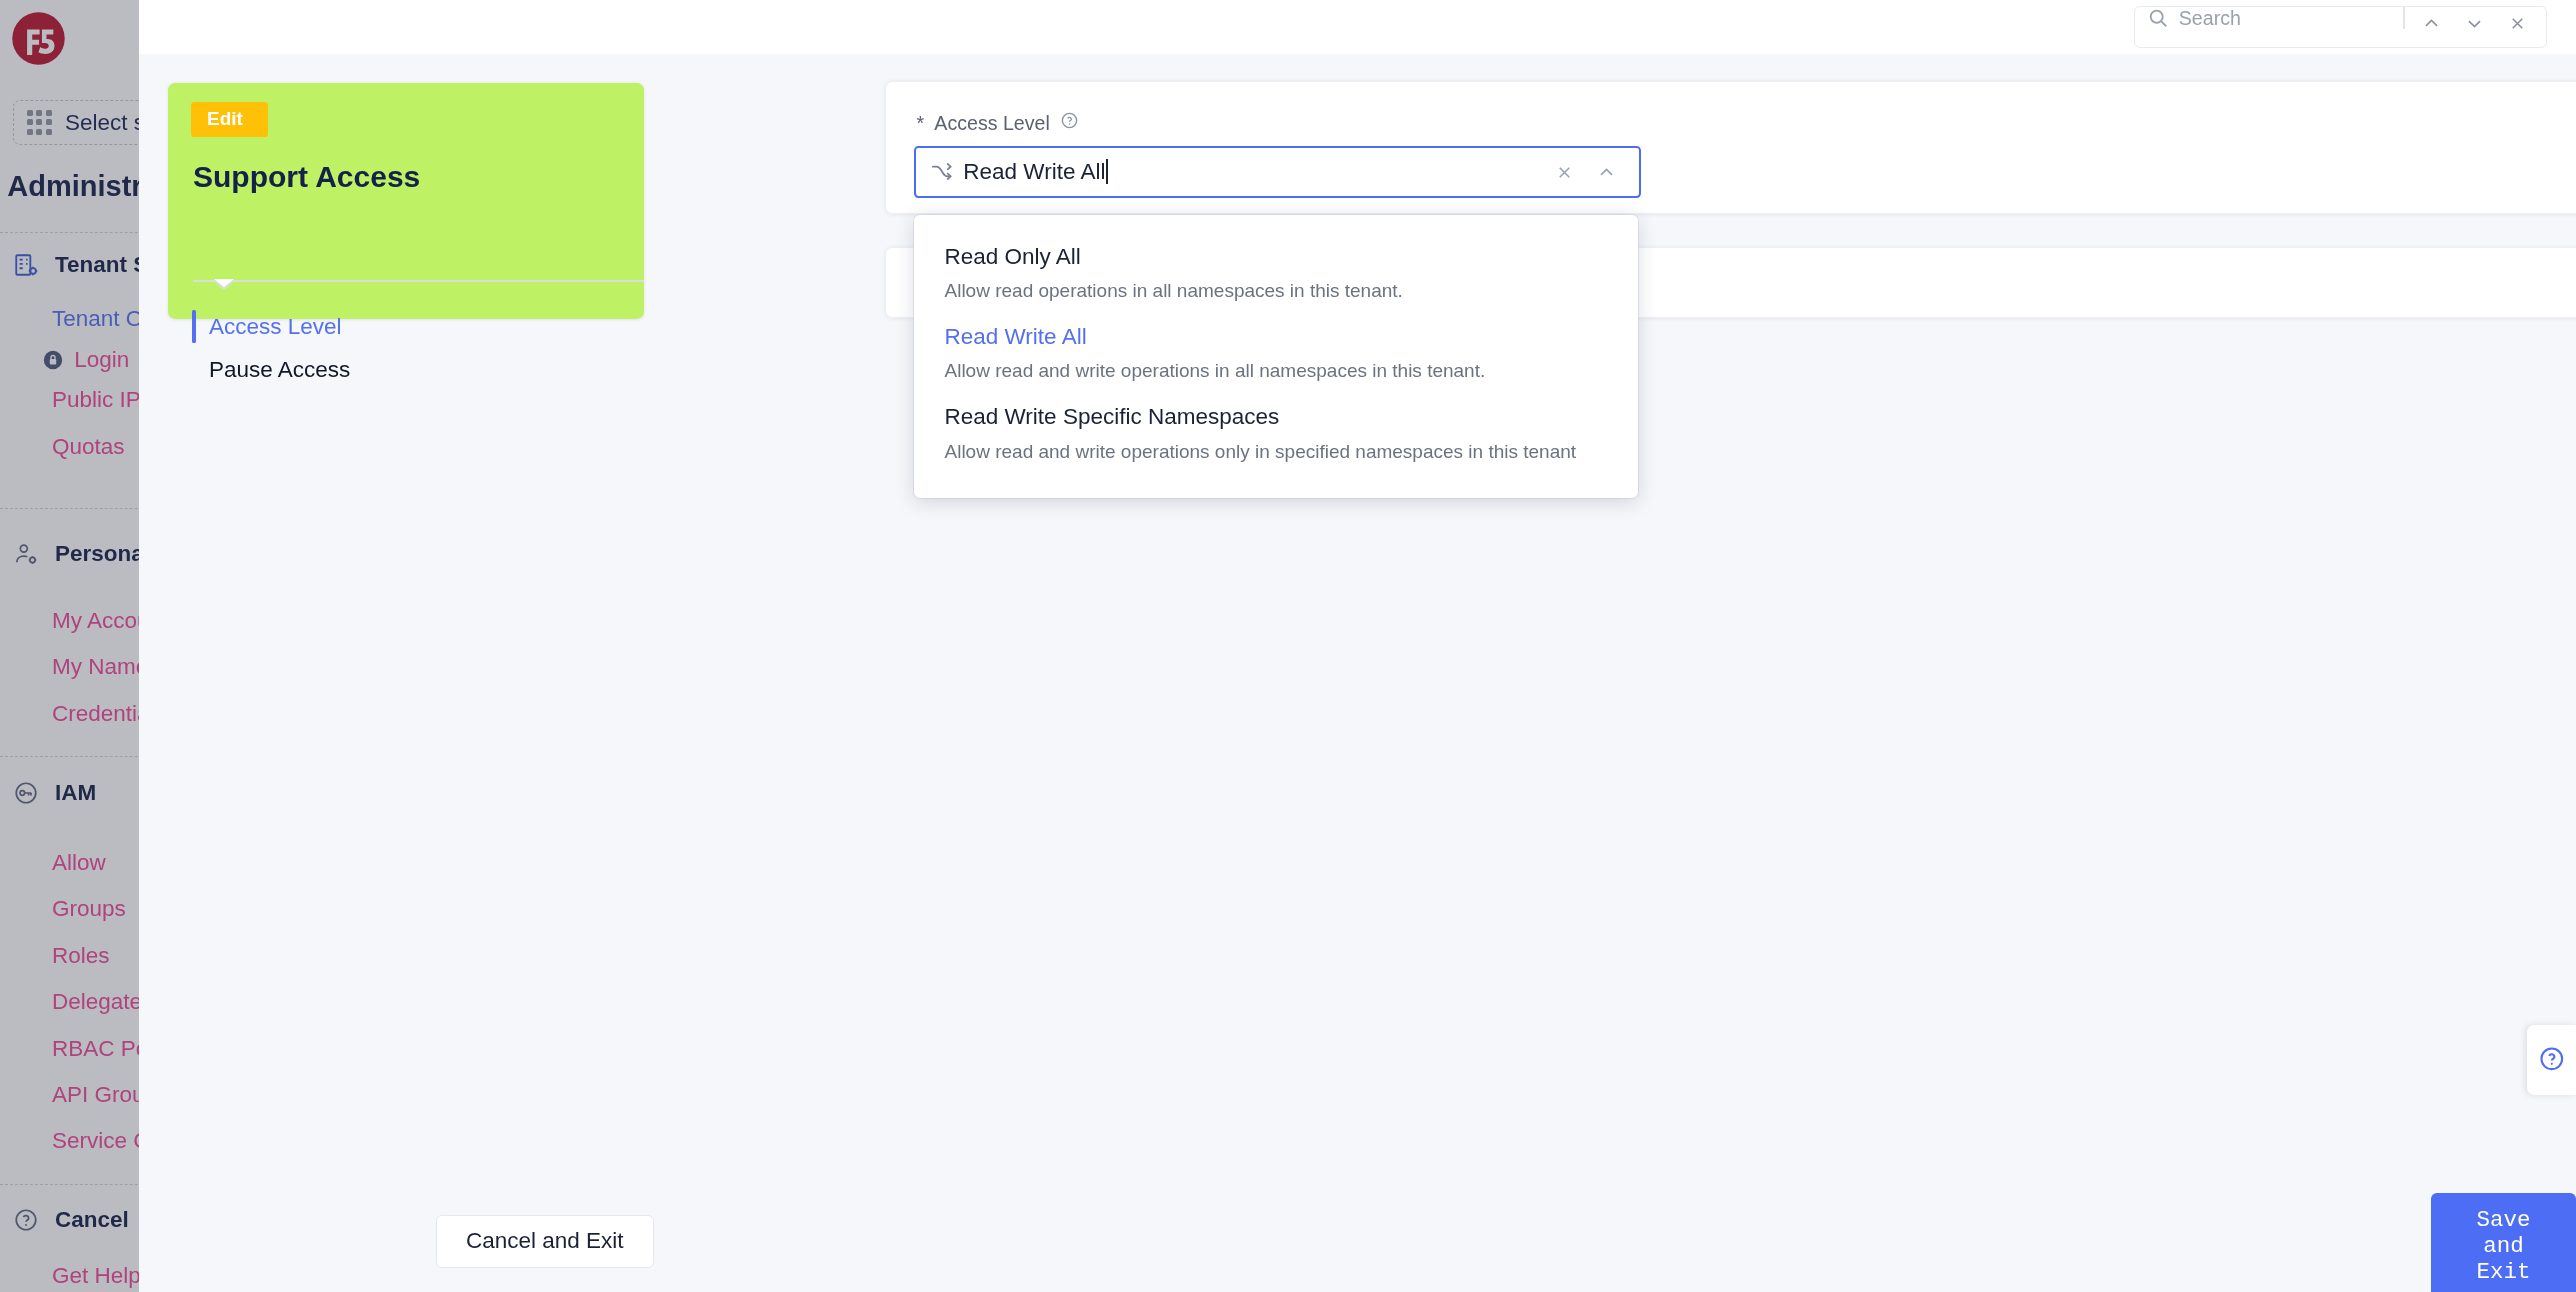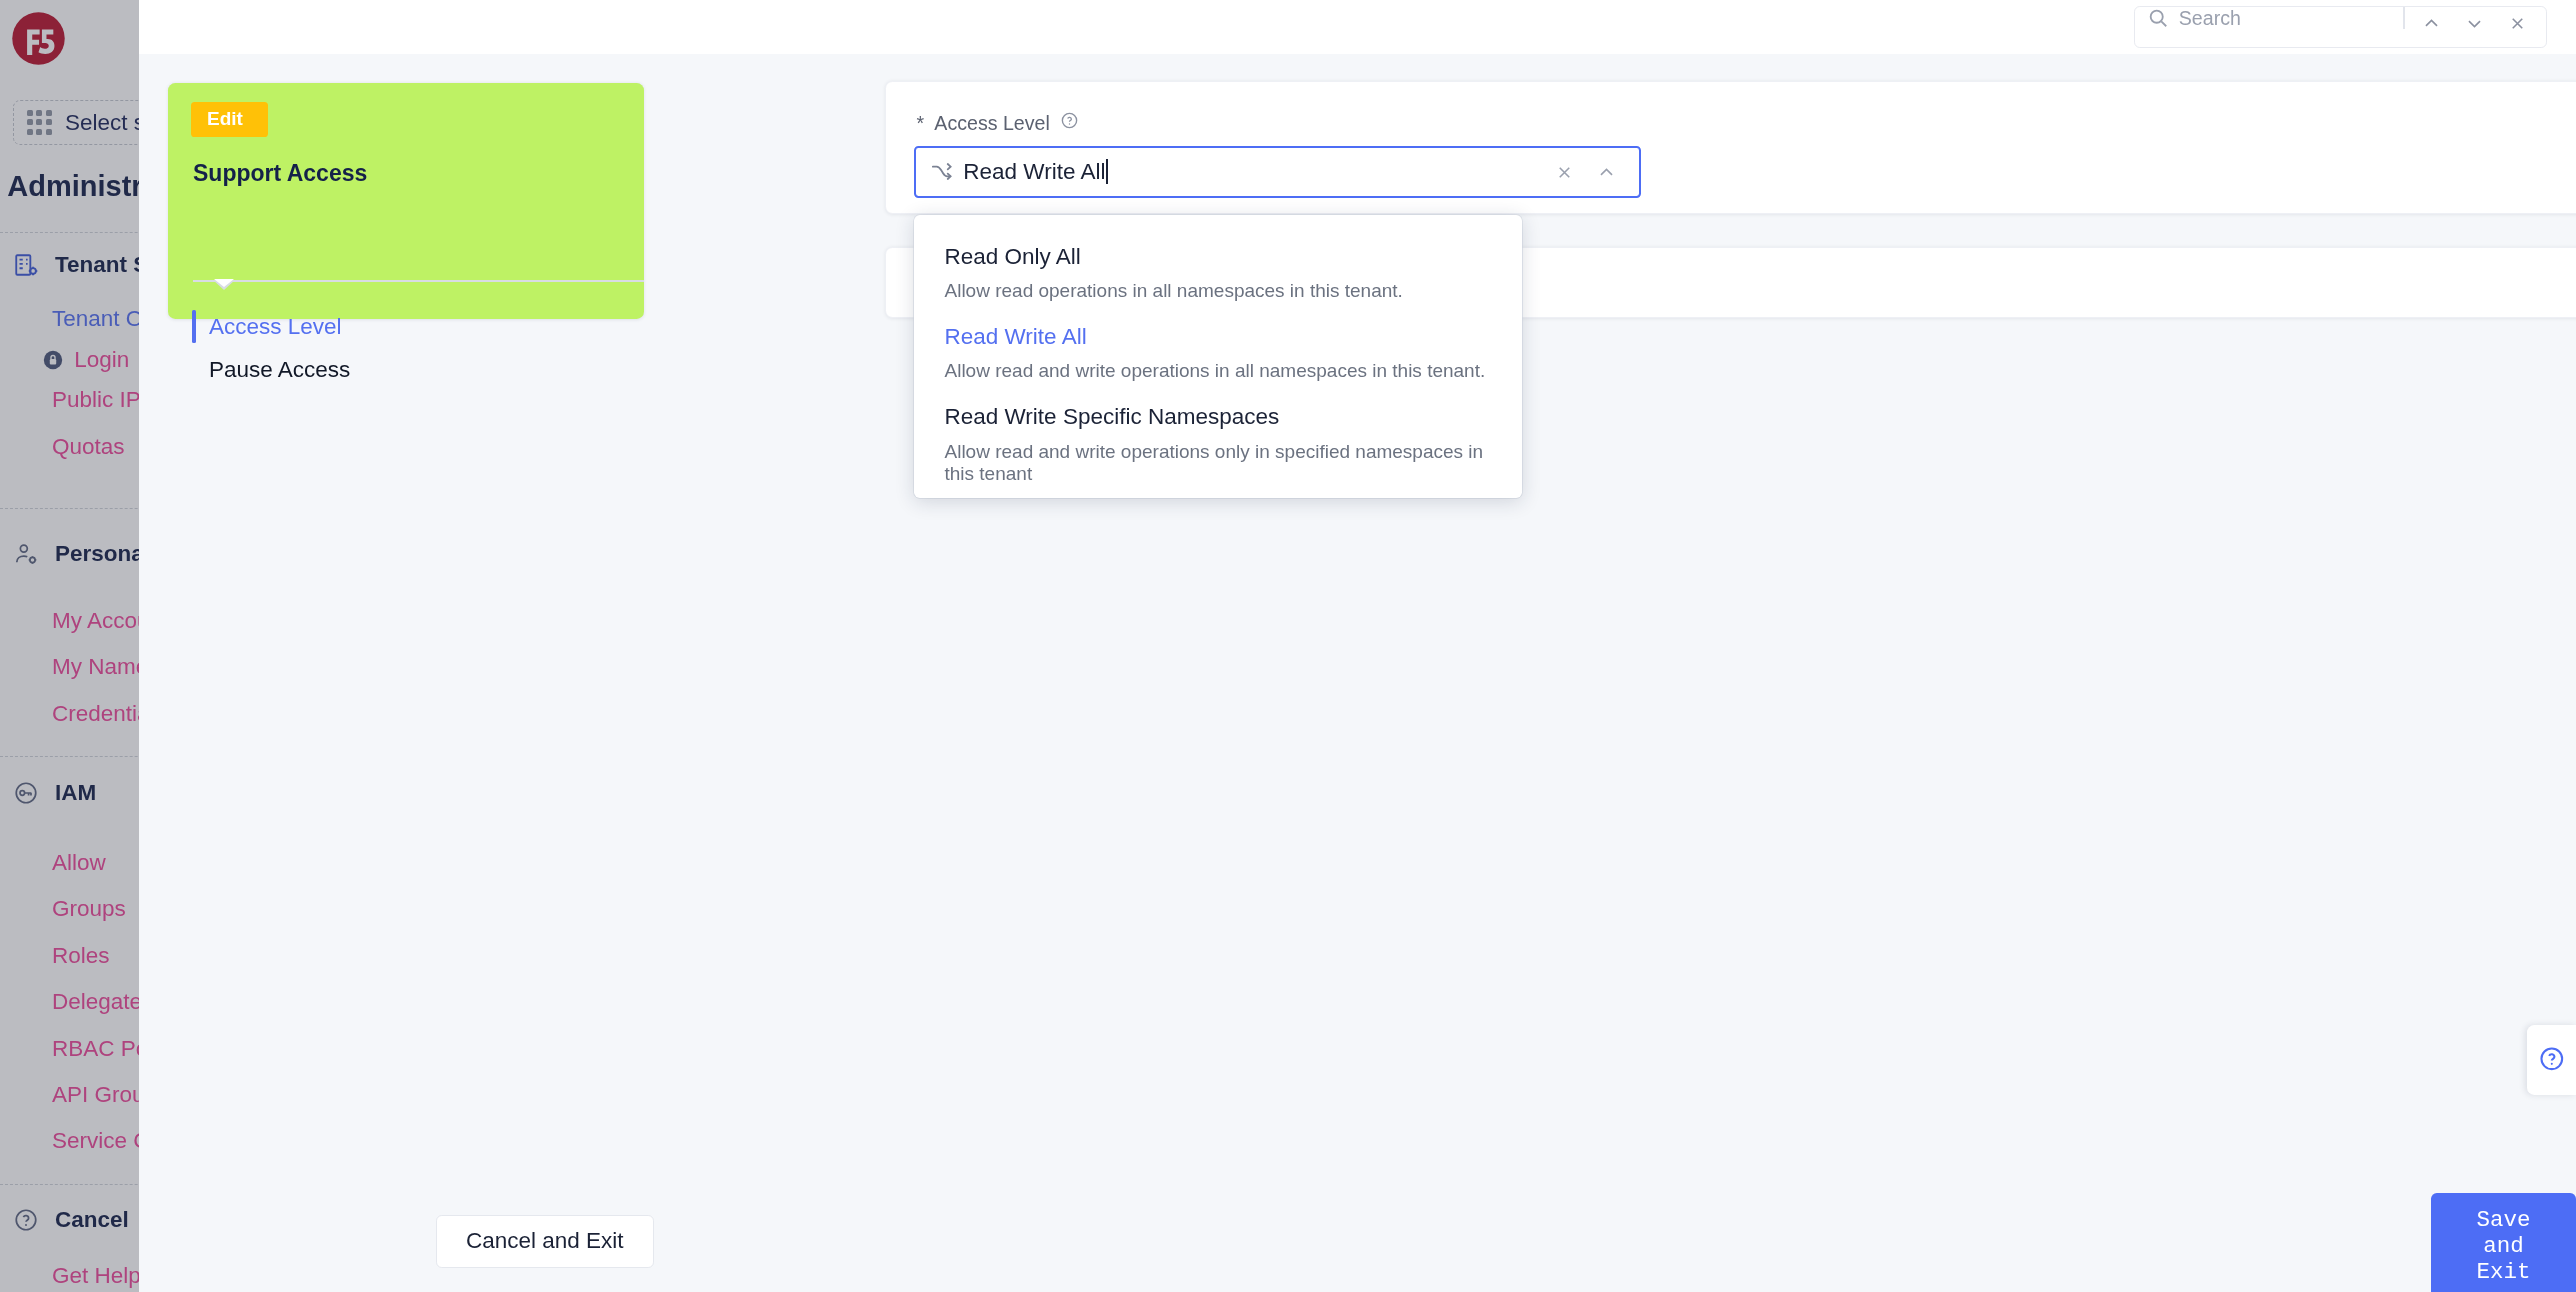--- a/index.html
+++ b/index.html
@@ -93,21 +93,21 @@
     box-shadow: 0 0.7px 3.6px rgba(30,40,70,0.10);
   }
   .edit-badge {
     position: absolute; left: 23px; top: 19px;
     background: #ffc107; color: #ffffff;
     font-size: 19px; font-weight: bold;
     padding: 5.8px 25px 7.3px 16px; border-radius: 3.6px;
   }
   .wizard-title {
     position: absolute; left: 25px; top: 77px;
-    font-size: 23px; font-weight: bold; color: #142149;
+    font-size: 30px; font-weight: bold; color: #142149;
   }
   .wizard-sep {
     position: absolute; left: 25px; right: 0; top: 197px;
     height: 1.5px; background: #d8dce4;
   }
   .wizard-notch {
     position: absolute; left: 45px; top: 197px;
     width: 0; height: 0;
     border-left: 11.6px solid transparent; border-right: 11.6px solid transparent;
     border-top: 10.2px solid #d8dce4;
@@ -155,21 +155,21 @@
   .caret {
     display: inline-block; width: 1.5px; height: 25px; background: #1b2236;
     vertical-align: -5.1px; margin-left: 0.7px;
   }
   .combo-btn { width: 32px; height: 32px; display: flex; align-items: center;
     justify-content: center; cursor: pointer; }
 
   
   .dropdown {
     position: absolute; left: 775px; top: 215px;
-    width: 608px; height: 283px;
+    width: 724px; height: 283px;
     background: #ffffff; border-radius: 5.8px;
     box-shadow: 0 3.6px 19px rgba(25,35,70,0.16), 0 0 0 0.7px rgba(220,224,232,0.9);
     padding: 29px 30.5px 0 30.5px;
     overflow: hidden;
   }
   .opt { margin-bottom: 22px; cursor: pointer; }
   .opt-title { font-size: 22.5px; color: #1b2236; margin-bottom: 10.2px; }
   .opt.selected .opt-title { color: #5470f0; }
   .opt-desc { font-size: 19px; color: #6b7280; }
 

